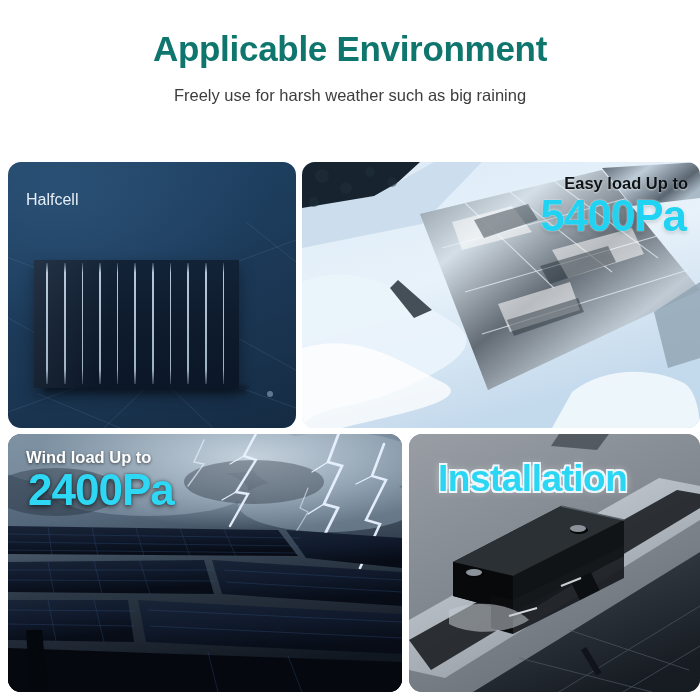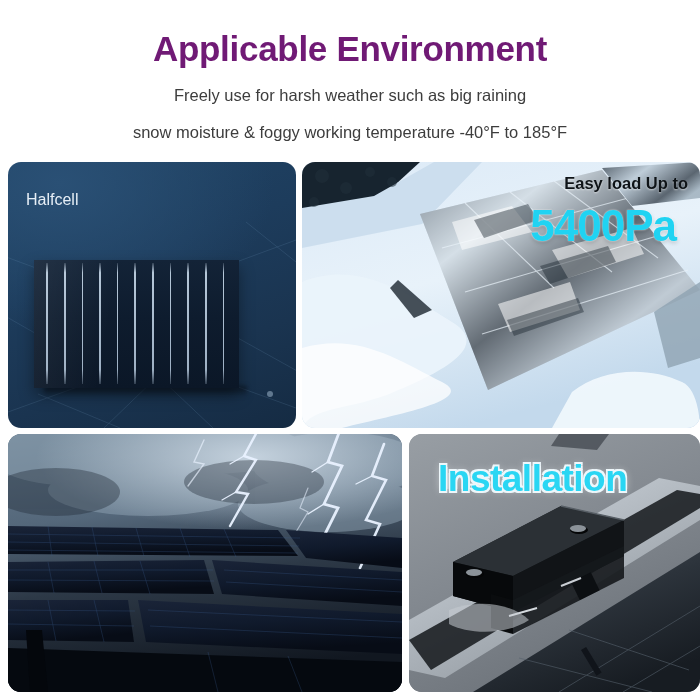--- a/index.html
+++ b/index.html
@@ -14,21 +14,21 @@
   
   .header{
     width:700px;
     padding-top:30px;
     text-align:center;
     box-sizing:border-box;
   }
   .header-title{
     font-size:35px;
     font-weight:bold;
-    color:#701a75;
+    color:#0f766e;
     letter-spacing:-0.3px;
     line-height:1.1;
     margin:0 0 14px 0;
   }
   .header-sub{
     font-size:16.5px;
     color:#3d3d3d;
     line-height:1.55;
     margin:12px;
     font-weight:400;
@@ -58,21 +58,21 @@
     font-size:16.5px;
     font-weight:bold;
     line-height:1.1;
     margin:0 0 1px 0;
     white-space:nowrap;
   }
   .bignum{
     font-size:44px;
     font-weight:bold;
     line-height:1.0;
-    margin:12px;
+    margin:2px;
     white-space:nowrap;
     letter-spacing:-1px;
   }
 
   
   .p-tl{
     background:
       radial-gradient(120% 90% at 18% 8%, #2a5075 0%, rgba(42,80,117,0) 62%),
       linear-gradient(160deg,#204465 0%,#1d3c5c 38%,#1a3450 70%,#152b43 100%);
   }
@@ -135,21 +135,20 @@
   }
   .inst-sub{font-size:14.5px;font-weight:bold;color:#ffffff;margin:6px 0 0 3px;
             text-shadow:0 1px 2px rgba(0,0,0,.35);}
 </style>
 </head>
 <body>
 
 <div class="header">
   <h1 class="header-title">Applicable Environment</h1>
   <p class="header-sub">Freely use for harsh weather such as big raining</p>
-  <p class="header-sub">snow moisture &amp; foggy working temperature -40°F to 185°F</p>
 </div>
 
 <div class="grid">
 
   <div class="panel p-tl">
     <svg class="tl-deco" viewBox="0 0 288 266" preserveAspectRatio="none">
       <g stroke="#7fa8cc" stroke-width="0.7" fill="none" opacity="0.45">
         <path d="M-10 92 L120 140 L288 78"></path>
         <path d="M-10 150 L95 210 L210 165 L300 215"></path>
         <path d="M0 250 L150 196 L288 246"></path>
@@ -337,20 +336,22 @@
           <path d="M132 127 L142 160"></path>
         <path d="M40 166 L48 207"></path>
           <path d="M86 166 L96 208"></path>
         <path d="M200 218 L210 258"></path>
           <path d="M280 222 L294 258"></path>
       </g>
       <path d="M18 196 L22 258 L40 258 L34 196 Z" fill="#04070c"></path>
     </svg>
 
     <div class="ov bl-text">
+      <div class="kicker wind-kicker">Wind load Up to</div>
+      <div class="bignum wind-num">2400Pa</div>
     </div>
   </div>
 
   <div class="panel p-br">
     <svg style="position:absolute;inset:0;width:100%;height:100%;" viewBox="0 0 291 258" preserveAspectRatio="none">
       <defs>
         <linearGradient id="grybg" x1="0" y1="0" x2="0.5" y2="1">
           <stop offset="0" stop-color="#989ea4"></stop>
           <stop offset="0.55" stop-color="#82888f"></stop>
           <stop offset="1" stop-color="#6c7279"></stop>

